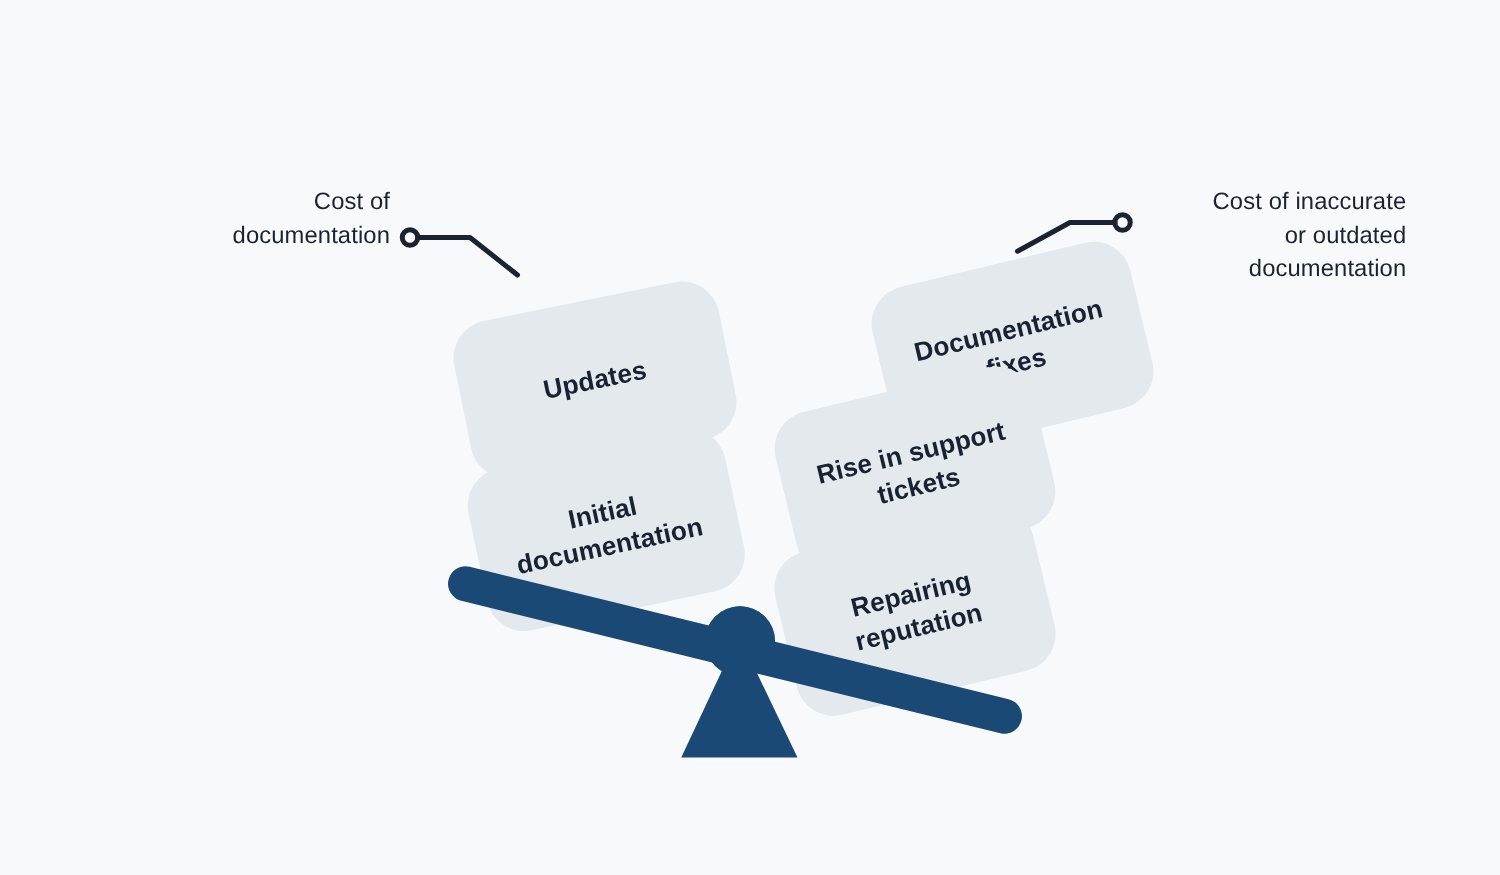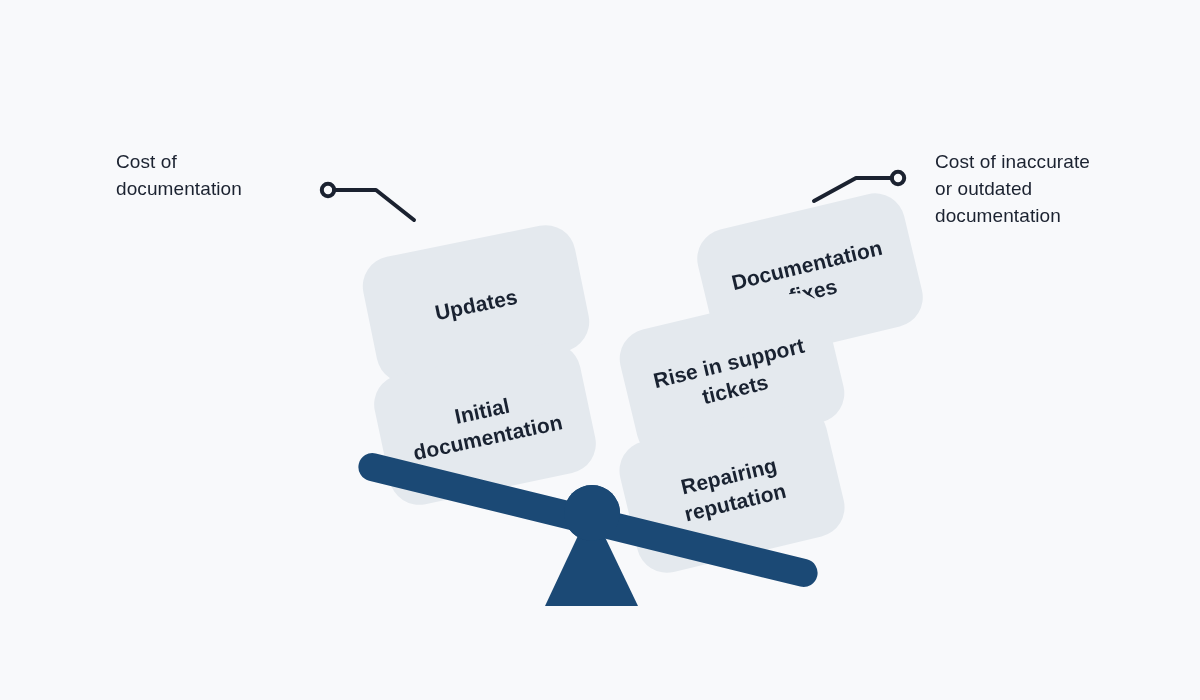--- a/index.html
+++ b/index.html
@@ -25,29 +25,30 @@
   .callout-label {
     position: absolute;
     font-size: 19px;
     line-height: 27px;
     color: #1b2230;
     font-weight: 400;
     white-space: pre-line;
     letter-spacing: 0.1px;
   }
   #label-left {
-    left: 116px;
+    left: 100px;
     top: 148px;
     width: 212px;
+    text-align: right;
   }
   #label-right {
     left: 935px;
     top: 148px;
     width: 190px;
-    text-align: left;
+    text-align: right;
   }
 
   
   #connectors {
     position: absolute;
     left: 0;
     top: 0;
     width: 1200px;
     height: 700px;
     pointer-events: none;

